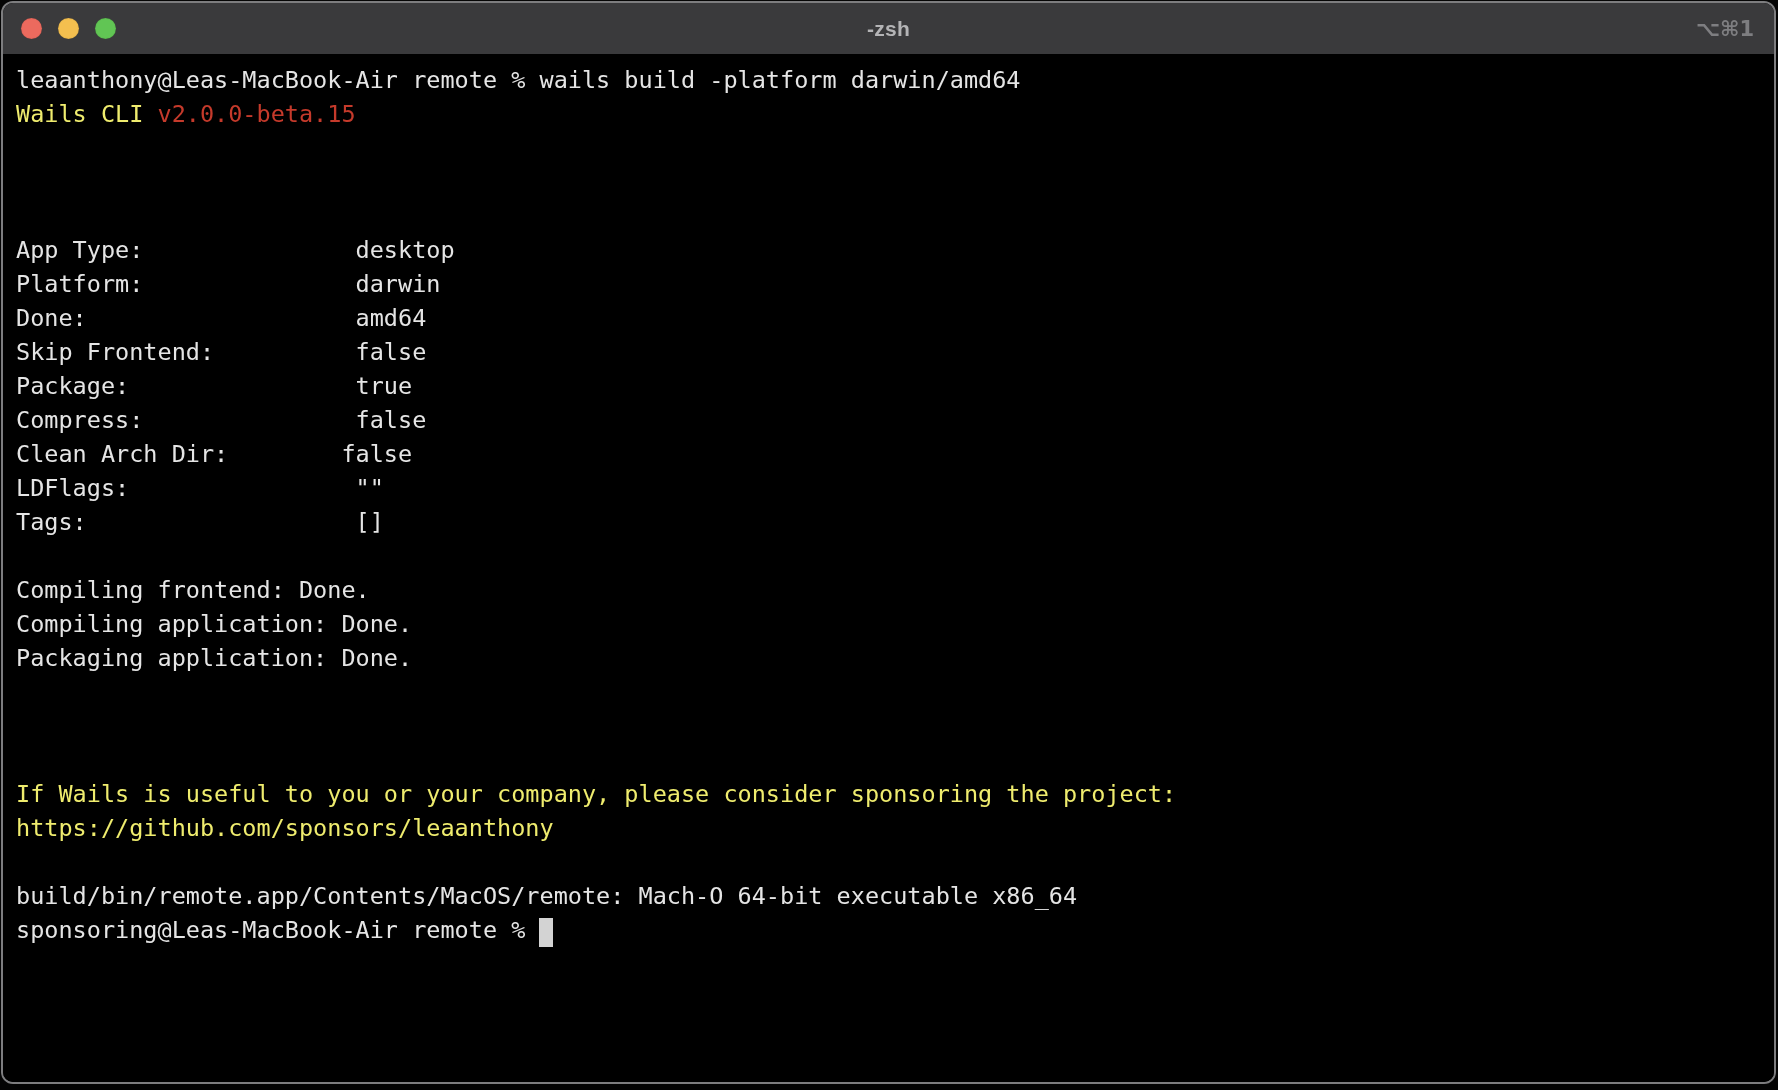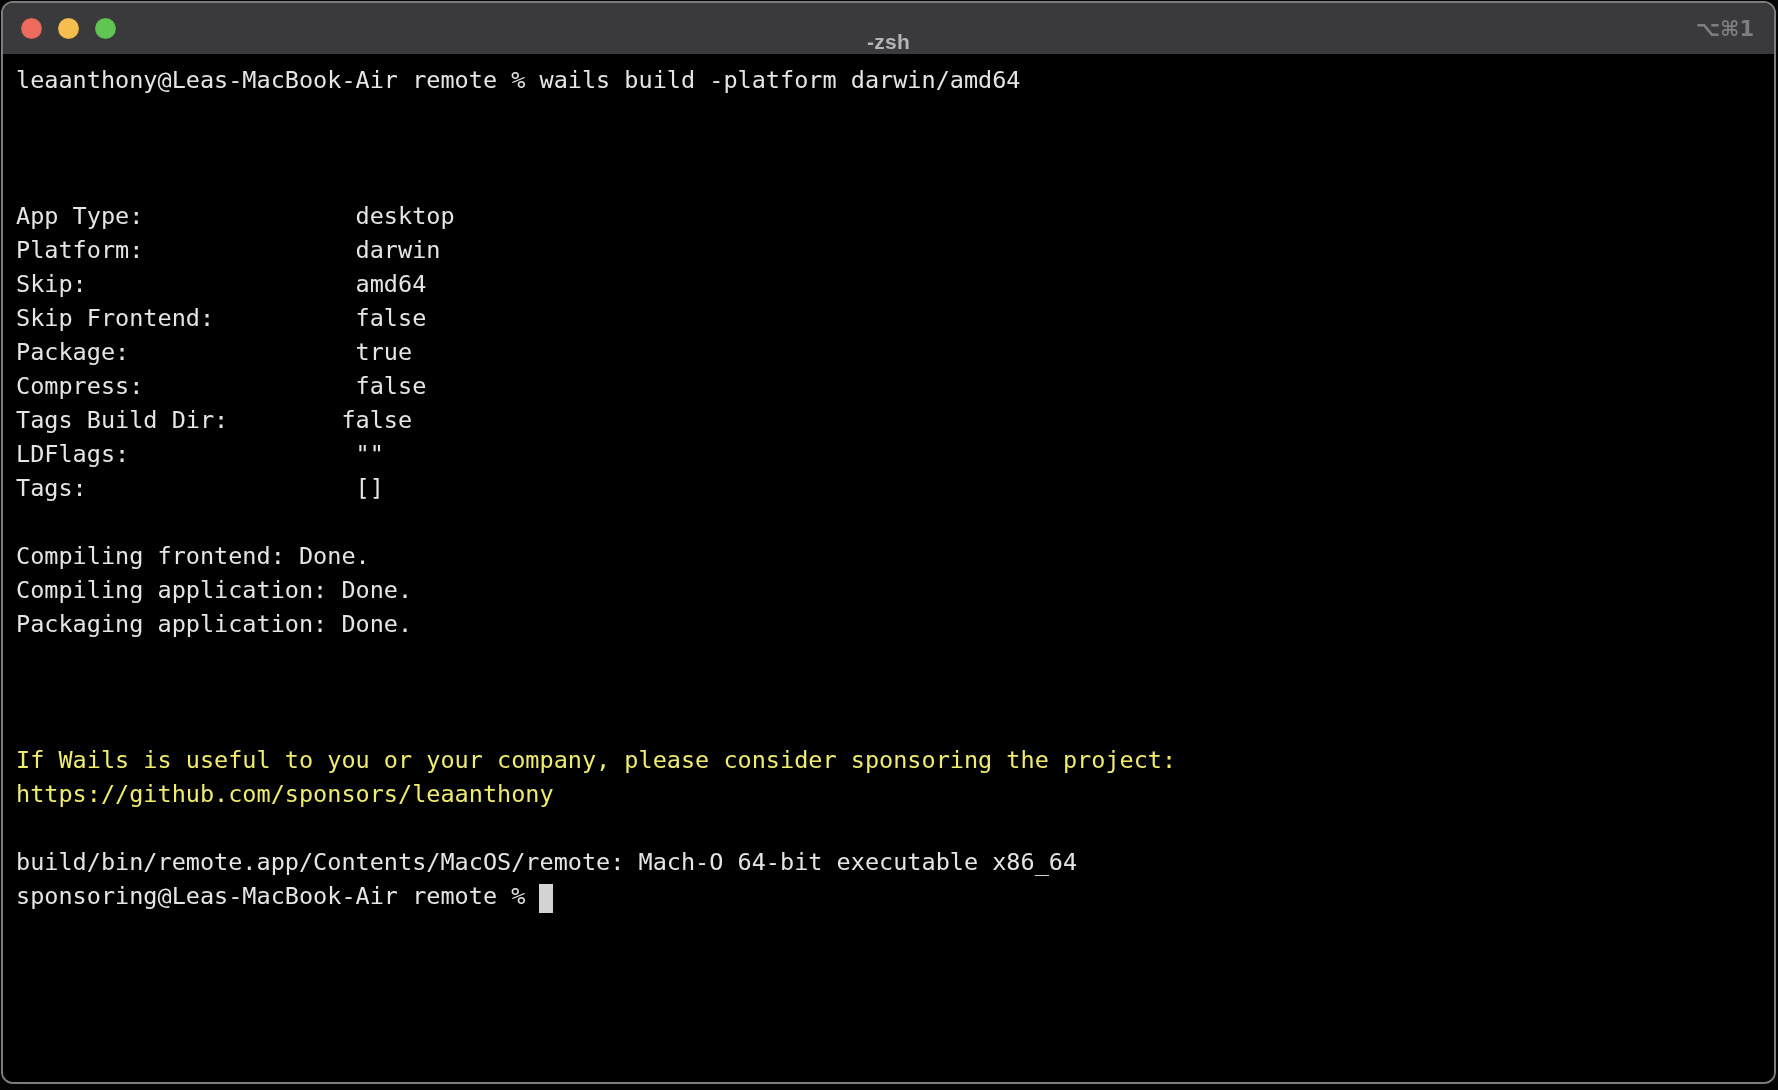--- a/index.html
+++ b/index.html
@@ -11,21 +11,21 @@
     background:#000000;
     border:2px solid #7d7d7f;
     border-radius:12px;
     overflow:hidden;
     box-shadow:0 10px 30px rgba(0,0,0,0.6);
   }
 
   .titlebar {
     position:relative; height:52px; background:#3a3a3c;
     border-bottom:1px solid #000;
-    display:flex; align-items:flex-end;
+    display:flex; align-items:center;
   }
   .traffic-lights { position:absolute; left:18px; top:0; height:100%; display:flex; align-items:center; gap:16px; }
   .light { width:21px; height:21px; border-radius:50%; box-shadow:inset 0 0 1px rgba(0,0,0,0.35); }
   .light.close { background:#ec6a5e; }
   .light.min   { background:#f4bf4f; }
   .light.max   { background:#61c554; }
   .title {
     flex:1; text-align:center; color:#b4b4b6; font-weight:bold; font-size:21px;
     letter-spacing:0.3px;
   }
@@ -65,30 +65,31 @@
     <div class="traffic-lights">
       <div class="light close"></div>
       <div class="light min"></div>
       <div class="light max"></div>
     </div>
     <div class="title">-zsh</div>
     <div class="shortcut">⌥⌘1</div>
   </div>
   <div class="screen" id="screen">
       <div class="line"><span class="seg-fg">leaanthony@Leas-MacBook-Air remote % wails build -platform darwin/amd64</span></div>
+      <div class="line"><span class="seg-yellow">Wails CLI </span><span class="seg-red">v2.0.0-beta.15</span></div>
       <div class="line">&nbsp;</div>
       <div class="line">&nbsp;</div>
       <div class="line">&nbsp;</div>
       <div class="line"><span class="seg-fg">App Type:               desktop</span></div>
       <div class="line"><span class="seg-fg">Platform:               darwin</span></div>
-      <div class="line"><span class="seg-fg">Skip:                   amd64</span></div>
+      <div class="line"><span class="seg-fg">Done:                   amd64</span></div>
       <div class="line"><span class="seg-fg">Skip Frontend:          false</span></div>
       <div class="line"><span class="seg-fg">Package:                true</span></div>
       <div class="line"><span class="seg-fg">Compress:               false</span></div>
-      <div class="line"><span class="seg-fg">Tags Build Dir:        false</span></div>
+      <div class="line"><span class="seg-fg">Clean Arch Dir:        false</span></div>
       <div class="line"><span class="seg-fg">LDFlags:                ""</span></div>
       <div class="line"><span class="seg-fg">Tags:                   []</span></div>
       <div class="line">&nbsp;</div>
       <div class="line"><span class="seg-fg">Compiling frontend: Done.</span></div>
       <div class="line"><span class="seg-fg">Compiling application: Done.</span></div>
       <div class="line"><span class="seg-fg">Packaging application: Done.</span></div>
       <div class="line">&nbsp;</div>
       <div class="line">&nbsp;</div>
       <div class="line">&nbsp;</div>
       <div class="line"><span class="seg-yellow">If Wails is useful to you or your company, please consider sponsoring the project:</span></div>

